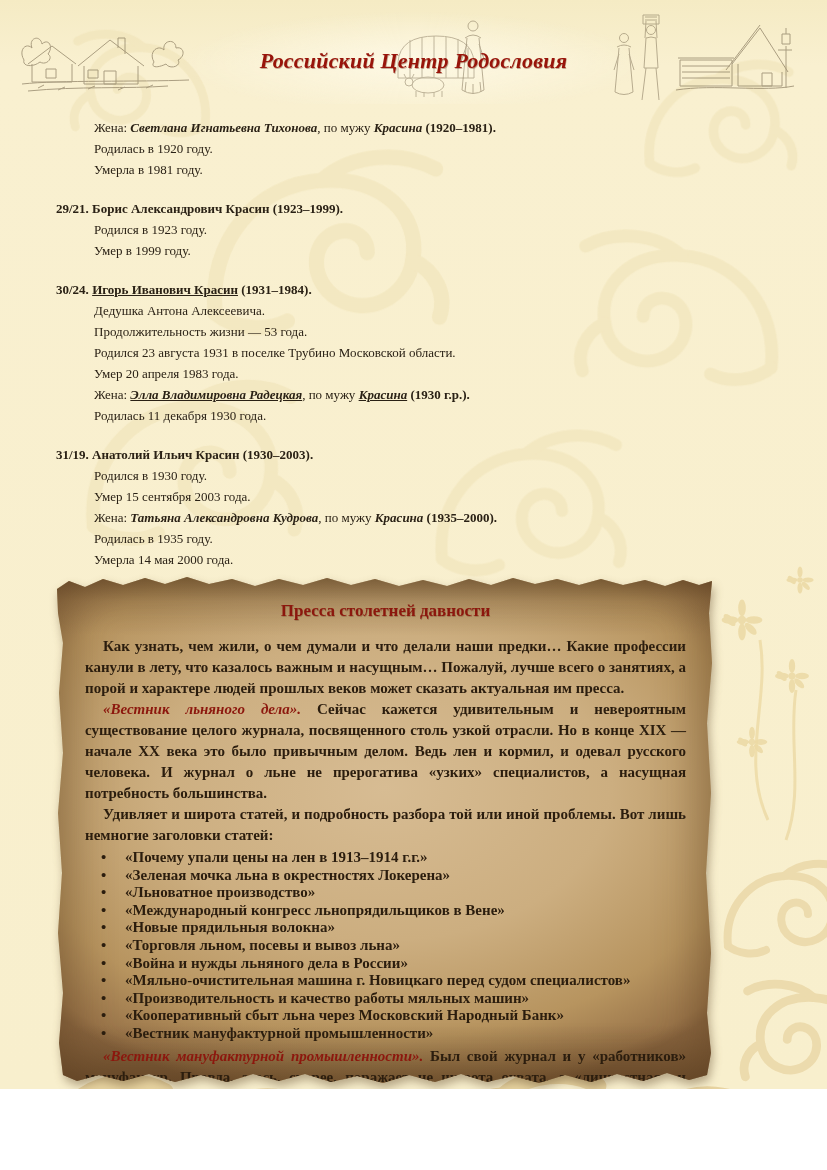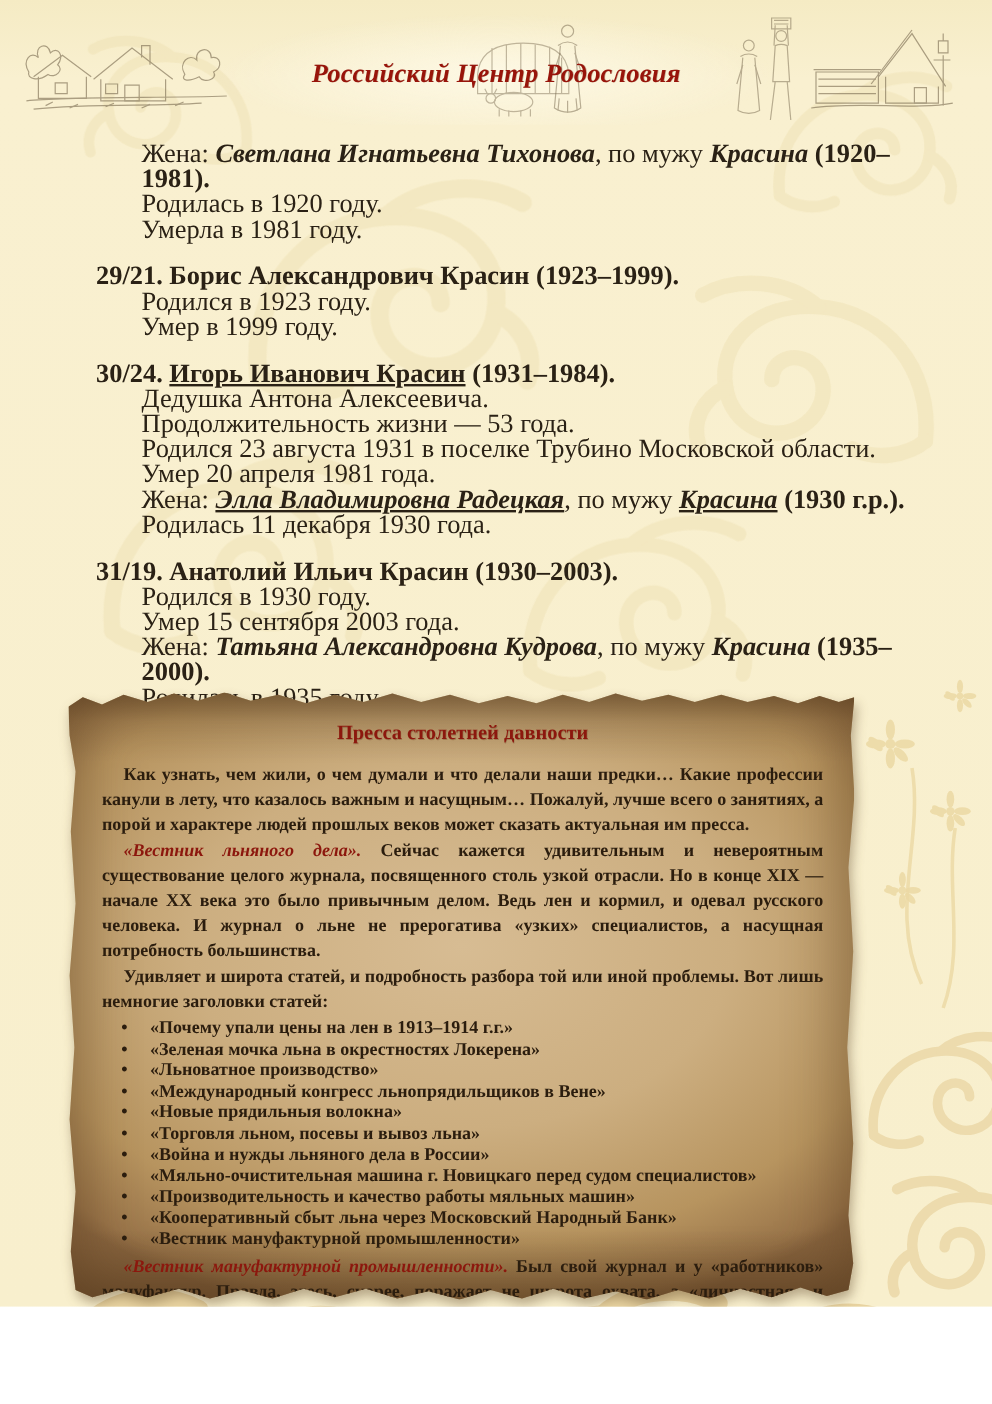--- a/index.html
+++ b/index.html
@@ -18,21 +18,21 @@
   }
   .site-title{
     position:absolute;left:0;right:0;top:48px;margin:0;text-align:center;
     font-size:22px;font-weight:700;font-style:italic;color:#98140a;
     text-shadow:.6px .6px 0 rgba(96,30,12,.35);
     letter-spacing:.2px;
   }
   .sketch{position:absolute;}
   .sketch path,.sketch circle,.sketch ellipse,.sketch line{fill:none;stroke:#77684e;stroke-width:1;}
   
-  .genealogy{position:absolute;left:80px;top:117px;width:708px;font-size:22px;line-height:21px;}
+  .genealogy{position:absolute;left:56px;top:117px;width:708px;font-size:13px;line-height:21px;}
   .entry{margin-bottom:18px;}
   .entry .line{padding-left:38px;}
   .entry .heading{padding-left:0;font-weight:700;}
   .run.b{font-weight:700;}
   .run.i{font-style:italic;}
   .run.u{text-decoration:underline;}
   .run.r{color:#8c170d;}
   
   .press-wrap{position:absolute;left:57px;top:573px;width:655px;height:512px;
     filter:drop-shadow(2px 5px 5px rgba(70,45,15,.38));}
@@ -185,21 +185,21 @@
       <div class="entry">
         <div class="heading"><span class="run b">29/21. Борис Александрович Красин (1923–1999).</span></div>
         <div class="line"><span class="run">Родился в 1923 году.</span></div>
         <div class="line"><span class="run">Умер в 1999 году.</span></div>
       </div>
       <div class="entry">
         <div class="heading"><span class="run b">30/24. </span><span class="run b u">Игорь Иванович Красин</span><span class="run b"> (1931–1984).</span></div>
         <div class="line"><span class="run">Дедушка Антона Алексеевича.</span></div>
         <div class="line"><span class="run">Продолжительность жизни — 53 года.</span></div>
         <div class="line"><span class="run">Родился 23 августа 1931 в поселке Трубино Московской области.</span></div>
-        <div class="line"><span class="run">Умер 20 апреля 1981 года.</span></div>
+        <div class="line"><span class="run">Умер 20 апреля 1983 года.</span></div>
         <div class="line"><span class="run">Жена: </span><span class="run b i u">Элла Владимировна Радецкая</span><span class="run">, по мужу </span><span class="run b i u">Красина</span><span class="run b"> (1930 г.р.).</span></div>
         <div class="line"><span class="run">Родилась 11 декабря 1930 года.</span></div>
       </div>
       <div class="entry">
         <div class="heading"><span class="run b">31/19. Анатолий Ильич Красин (1930–2003).</span></div>
         <div class="line"><span class="run">Родился в 1930 году.</span></div>
         <div class="line"><span class="run">Умер 15 сентября 2003 года.</span></div>
         <div class="line"><span class="run">Жена: </span><span class="run b i">Татьяна Александровна Кудрова</span><span class="run">, по мужу </span><span class="run b i">Красина</span><span class="run b"> (1935–2000).</span></div>
         <div class="line"><span class="run">Родилась в 1935 году.</span></div>
         <div class="line"><span class="run">Умерла 14 мая 2000 года.</span></div>

